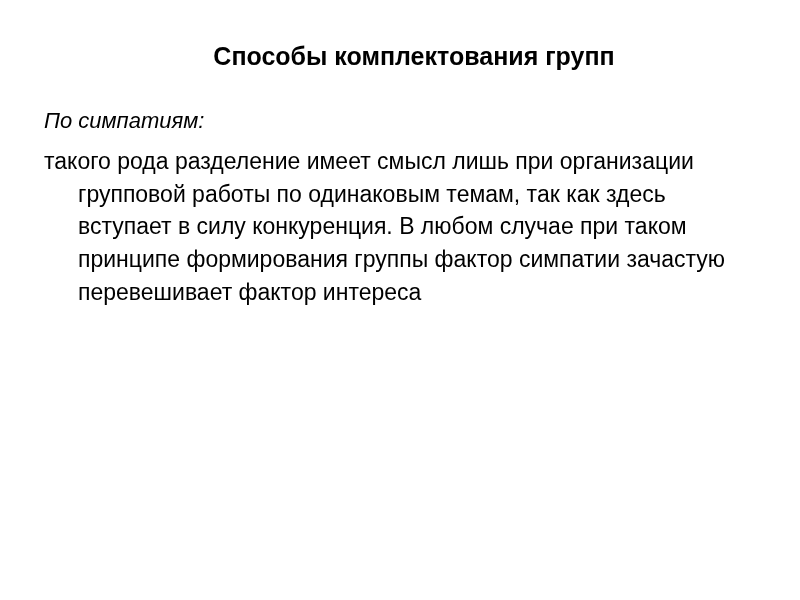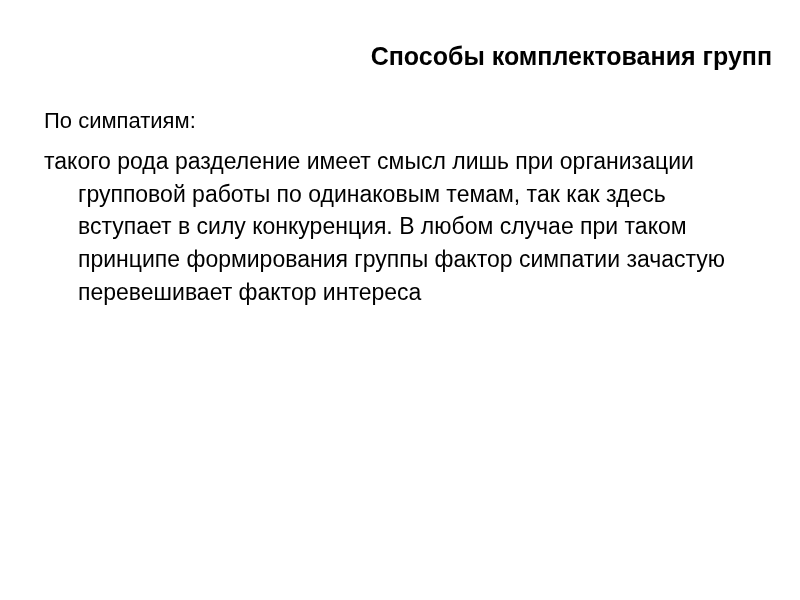--- a/index.html
+++ b/index.html
@@ -18,34 +18,35 @@
     position: relative;
     width: 800px;
     height: 600px;
     box-sizing: border-box;
   }
   .slide-title {
     position: absolute;
     top: 42px;
     left: 56px;
     width: 716px;
-    text-align: right;
+    text-align: center;
     font-size: 25px;
     font-weight: bold;
     line-height: 1.15;
     letter-spacing: 0px;
   }
   .body-block {
     position: absolute;
     top: 105px;
     left: 44px;
     width: 712px;
   }
   .lead-line {
     font-size: 22px;
+    font-style: italic;
     font-weight: normal;
     line-height: 1.45;
     margin: 0 0 8px 0;
     padding: 0;
   }
   .para {
     font-size: 23px;
     line-height: 1.42;
     margin: 0;
     padding: 0;

